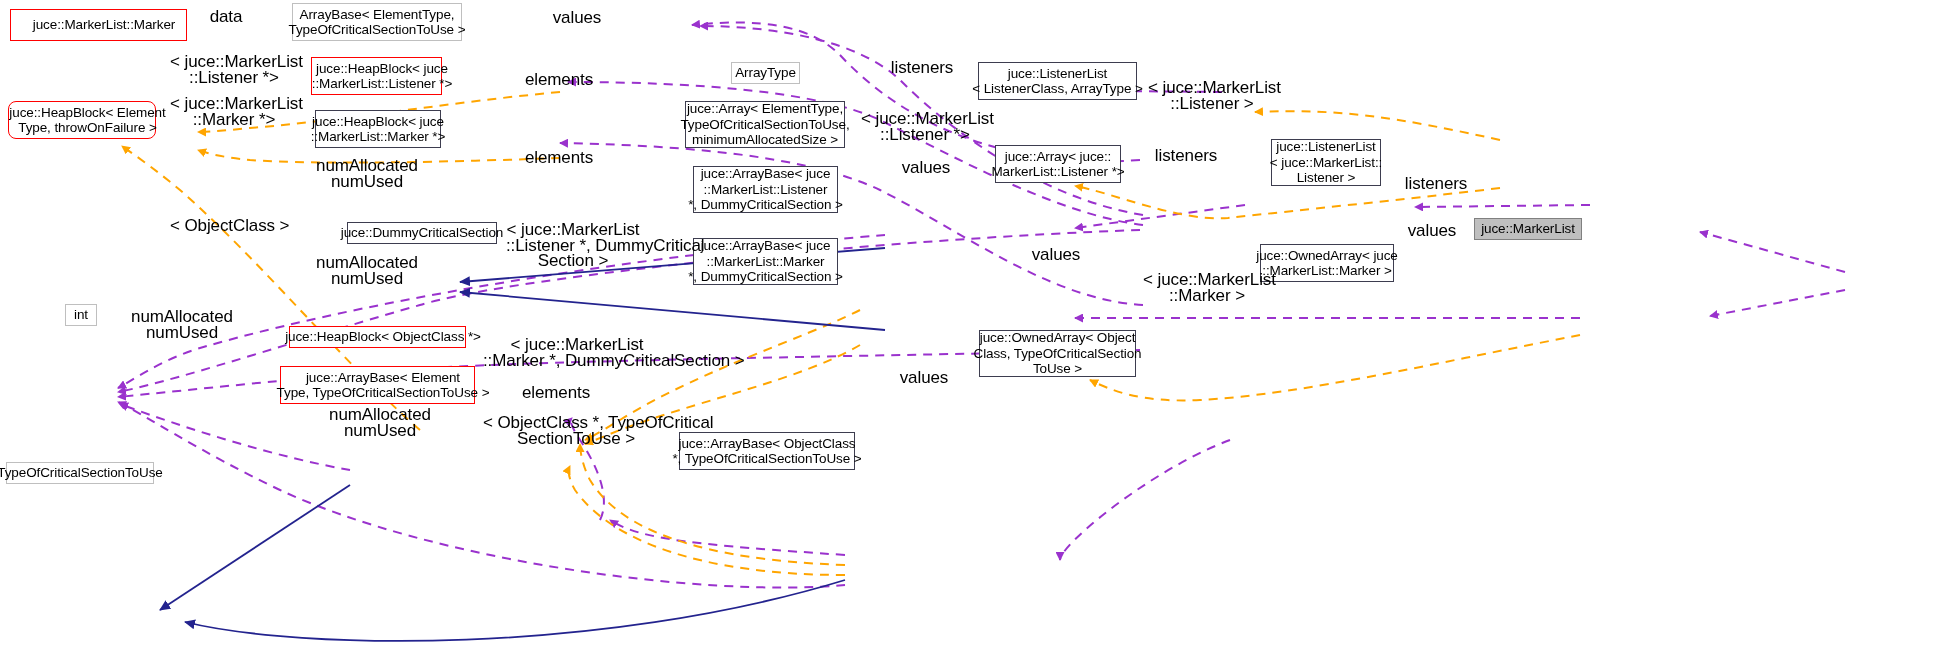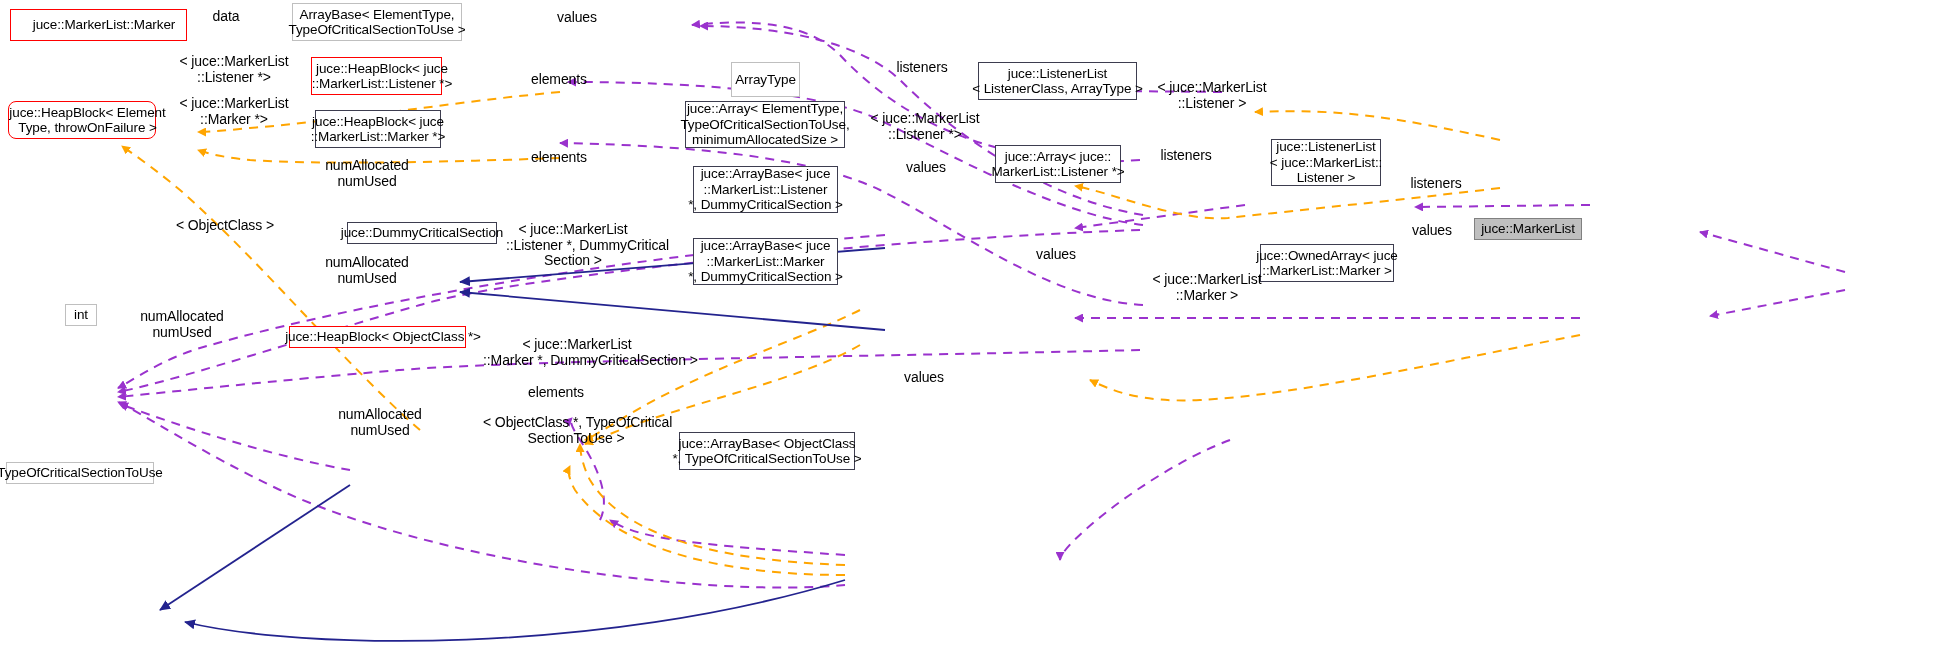--- a/index.html
+++ b/index.html
@@ -40,21 +40,21 @@
     letter-spacing: -0.1px;
   }
   
   .n-grey   { border: 1px solid #bfbfbf; }
   .n-black  { border: 1.6px solid #3d3d4f; }
   .n-red    { border: 1.6px solid #ff0000; padding-left: 17px; }
   .n-self   { border: 1.6px solid #808080; background: #bfbfbf; }
 
   .elabel {
     position: absolute;
-    font-size: 14px;
+    font-size: 17px;
     line-height: 15.5px;
     color: #000000;
     text-align: center;
     white-space: pre;
     background: transparent;
     letter-spacing: -0.1px;
   }
 </style>
 </head>
 <body>
@@ -136,21 +136,21 @@
 
   <div class="node n-red" style="left:10px;  top:9px;   width:177px; height:32px;">juce::MarkerList::Marker</div>
   <div class="node n-grey" style="left:292px; top:3px;   width:170px; height:38px;">ArrayBase&lt; ElementType,
 TypeOfCriticalSectionToUse &gt;</div>
   <div class="node n-red" style="left:311px; top:57px;  width:131px; height:38px;">juce::HeapBlock&lt; juce
 ::MarkerList::Listener *&gt;</div>
   <div class="node n-red" style="left:8px;   top:101px; width:148px; height:38px;border-radius:8px;">juce::HeapBlock&lt; Element
 Type, throwOnFailure &gt;</div>
   <div class="node n-black" style="left:315px; top:110px; width:126px; height:38px;">juce::HeapBlock&lt; juce
 ::MarkerList::Marker *&gt;</div>
-  <div class="node n-grey" style="left:731px; top:62px;  width:69px;  height:35px;">ArrayType</div>
+  <div class="node n-grey" style="left:731px; top:62px;  width:69px;  height:22px;">ArrayType</div>
   <div class="node n-black" style="left:685px; top:101px; width:160px; height:47px;">juce::Array&lt; ElementType,
 TypeOfCriticalSectionToUse,
 minimumAllocatedSize &gt;</div>
   <div class="node n-black" style="left:978px; top:62px;  width:159px; height:38px;">juce::ListenerList
 &lt; ListenerClass, ArrayType &gt;</div>
   <div class="node n-black" style="left:693px; top:166px; width:145px; height:47px;">juce::ArrayBase&lt; juce
 ::MarkerList::Listener
 *, DummyCriticalSection &gt;</div>
   <div class="node n-black" style="left:995px; top:145px; width:126px; height:38px;">juce::Array&lt; juce::
 MarkerList::Listener *&gt;</div>
@@ -159,20 +159,25 @@
 Listener &gt;</div>
   <div class="node n-black" style="left:303px; top:222px; width:150px; height:22px;margin-left:44px;">juce::DummyCriticalSection</div>
   <div class="node n-black" style="left:693px; top:238px; width:145px; height:47px;">juce::ArrayBase&lt; juce
 ::MarkerList::Marker
 *, DummyCriticalSection &gt;</div>
   <div class="node n-black" style="left:1260px;top:244px; width:134px; height:38px;">juce::OwnedArray&lt; juce
 ::MarkerList::Marker &gt;</div>
   <div class="node n-self" style="left:1474px;top:218px; width:108px; height:22px;">juce::MarkerList</div>
   <div class="node n-grey" style="left:65px;  top:304px; width:32px;  height:22px;">int</div>
   <div class="node n-red" style="left:289px; top:326px; width:177px; height:22px;">juce::HeapBlock&lt; ObjectClass *&gt;</div>
+  <div class="node n-red" style="left:280px; top:366px; width:195px; height:38px;">juce::ArrayBase&lt; Element
+Type, TypeOfCriticalSectionToUse &gt;</div>
+  <div class="node n-black" style="left:979px; top:330px; width:157px; height:47px;">juce::OwnedArray&lt; Object
+Class, TypeOfCriticalSection
+ToUse &gt;</div>
   <div class="node n-black" style="left:679px; top:432px; width:176px; height:38px;">juce::ArrayBase&lt; ObjectClass
 *, TypeOfCriticalSectionToUse &gt;</div>
   <div class="node n-grey" style="left:6px;   top:462px; width:148px; height:22px;">TypeOfCriticalSectionToUse</div>
 
   <div class="elabel" style="left:196px; top:9px;   width:60px;">data</div>
   <div class="elabel" style="left:541px; top:10px;  width:72px;">values</div>
   <div class="elabel" style="left:884px; top:60px;  width:76px;">listeners</div>
   <div class="elabel" style="left:170px; top:54px;  width:128px;">&lt; juce::MarkerList
 ::Listener *&gt;</div>
   <div class="elabel" style="left:521px; top:72px;  width:76px;">elements</div>

